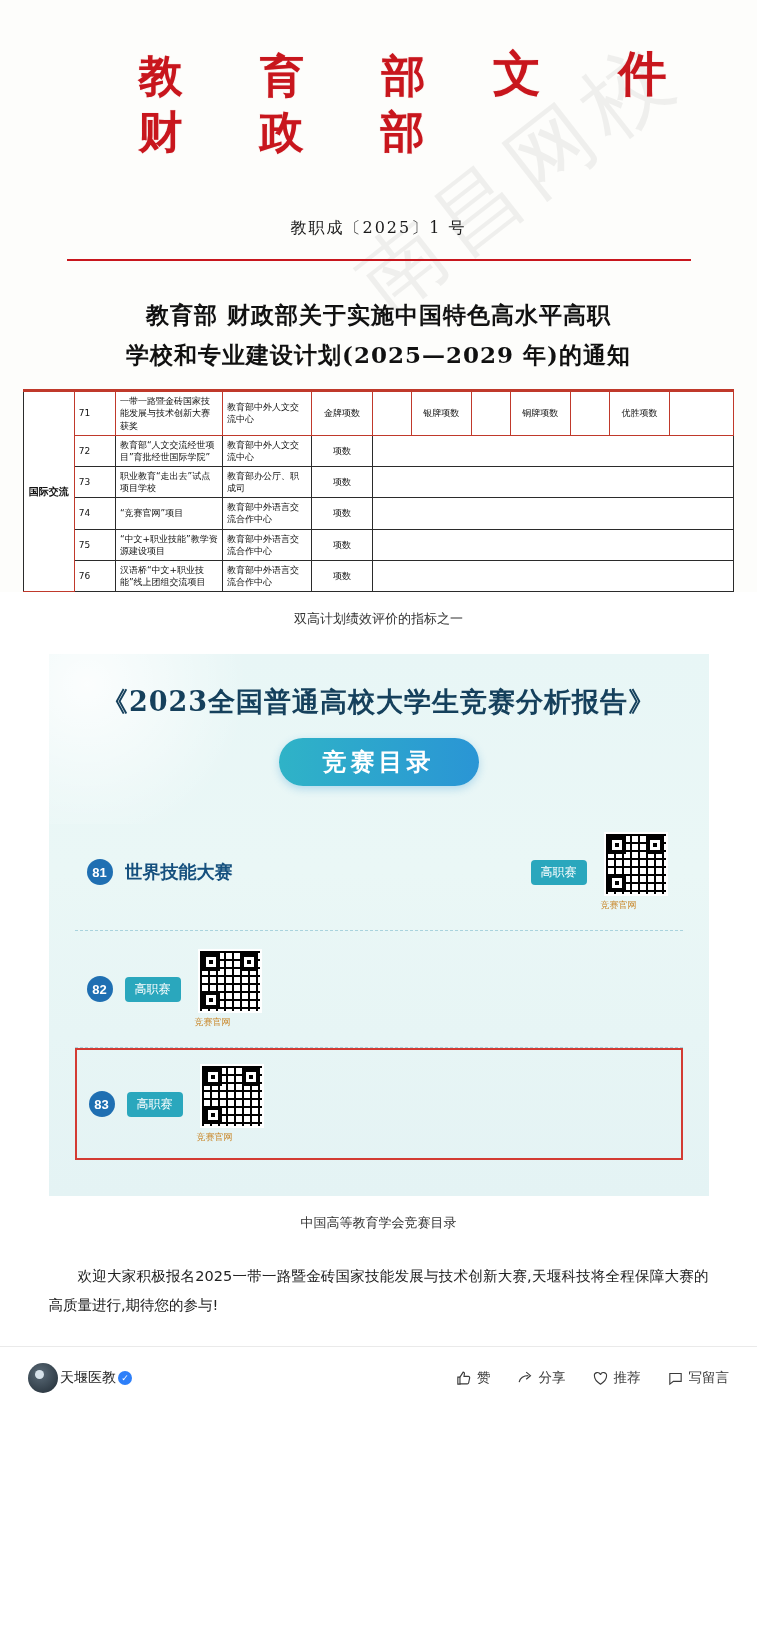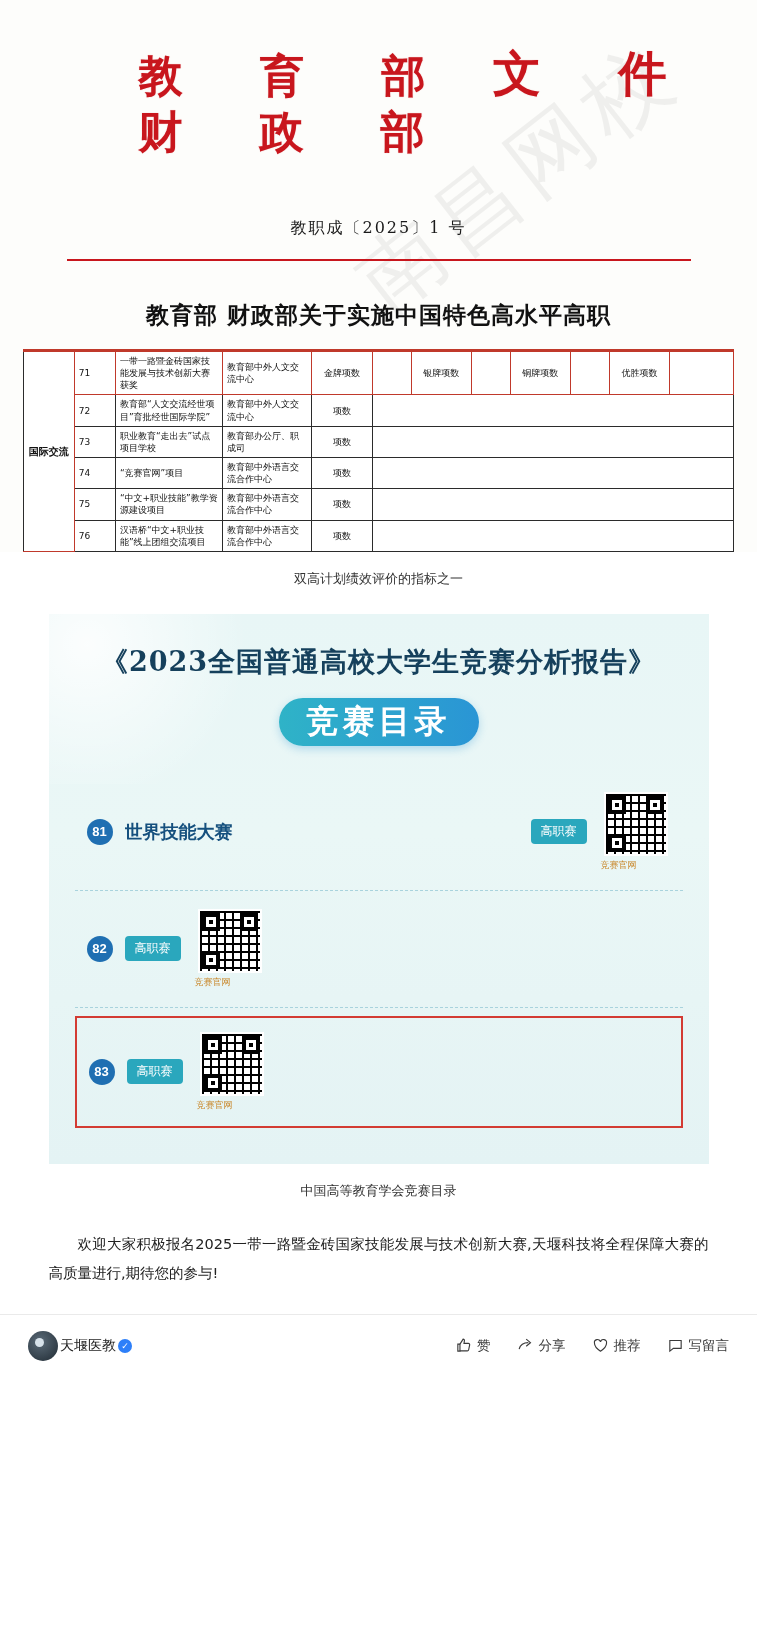--- a/index.html
+++ b/index.html
@@ -173,21 +173,21 @@
     position: relative;
     z-index: 2;
   }
   .poster-pill {
     margin: 18px auto 16px;
     width: 200px;
     height: 48px;
     border-radius: 24px;
     background: linear-gradient(90deg,#2fb3c7,#2a95d5);
     color: #fff;
-    font-size: 32px;
+    font-size: 24px;
     font-weight: bold;
     display: flex;
     align-items: center;
     justify-content: center;
     letter-spacing: 4px;
     font-family: "DejaVu Serif", serif;
     position: relative;
     z-index: 2;
     box-shadow: 0 3px 8px rgba(42,149,213,.3);
   }
@@ -199,21 +199,20 @@
   .entry {
     display: flex;
     align-items: center;
     padding: 18px 12px;
     border-bottom: 1px dashed #a9d3dd;
   }
   .entry.last { border-bottom: none; }
   .entry.boxed {
     border: 2px solid #d33b33;
     border-bottom: 2px solid #d33b33;
-    margin-top: 8px;
     padding: 14px 12px;
   }
   .entry-num {
     width: 26px; height: 26px;
     border-radius: 50%;
     background: #1f6fb2;
     color: #fff;
     font-size: 13px;
     font-weight: bold;
     display: flex;
@@ -366,20 +365,21 @@
         <span class="ch" style="visibility:hidden">文</span>
         <span class="ch" style="visibility:hidden">件</span>
       </div>
     </div>
 
     <div class="doc-number">教职成〔2025〕1 号</div>
     <div class="doc-rule"></div>
 
     <div class="doc-heading">
       <div>教育部 财政部关于实施中国特色高水平高职</div>
+      <div>学校和专业建设计划(2025—2029 年)的通知</div>
     </div>
 
     <div class="table-wrap">
       <table class="indicator">
         <tbody>
           <tr class="hl">
             <td class="cat" rowspan="6">国际交流</td>
             <td class="num">71</td>
             <td class="name">一带一路暨金砖国家技能发展与技术创新大赛获奖</td>
             <td class="dept">教育部中外人文交流中心</td>

